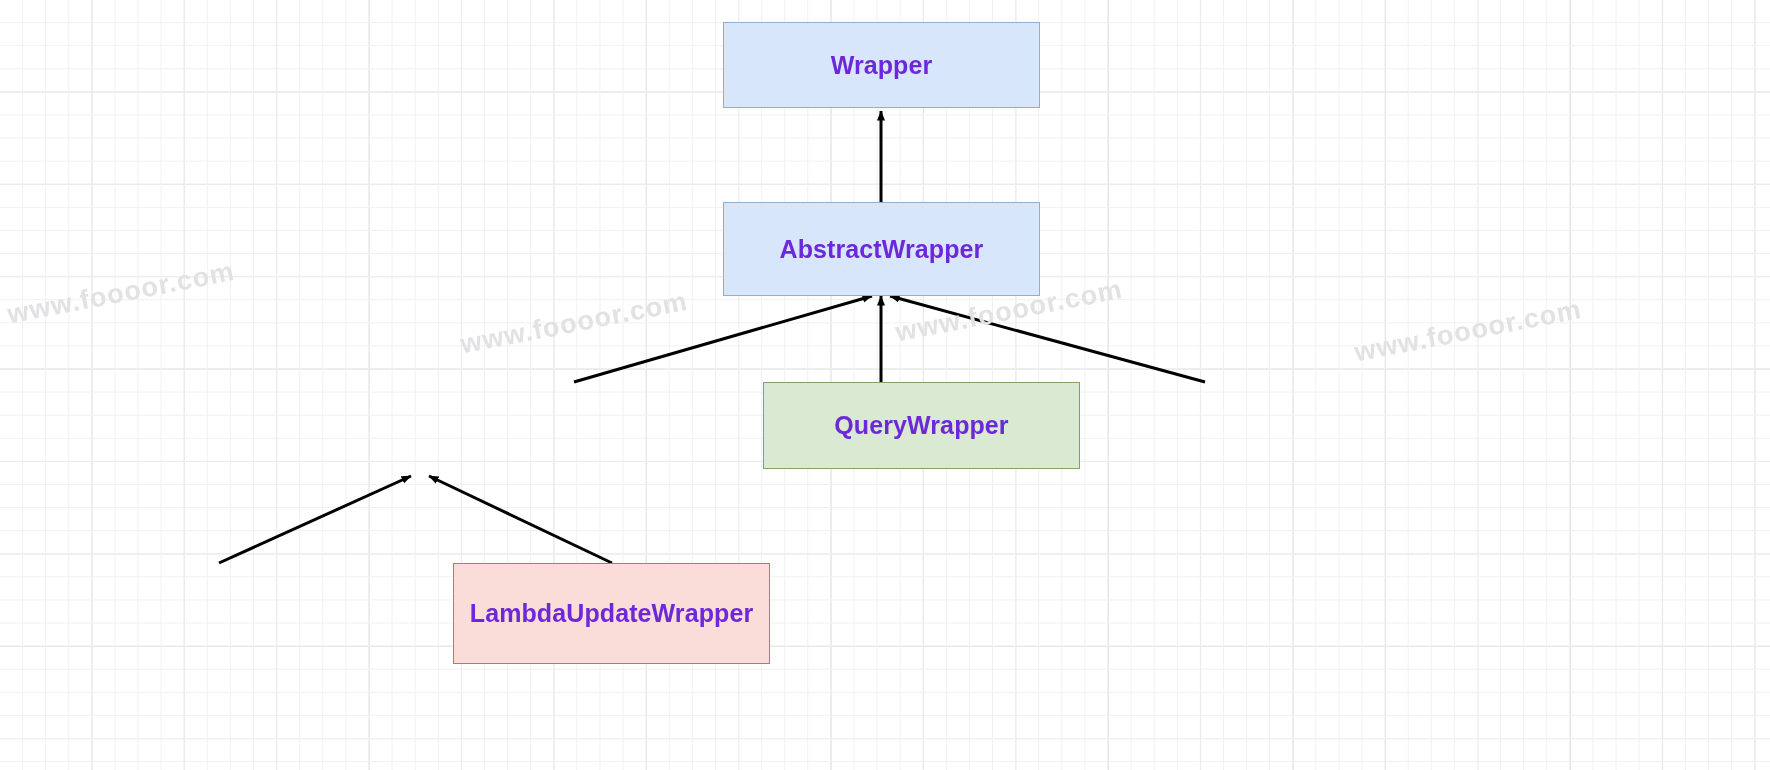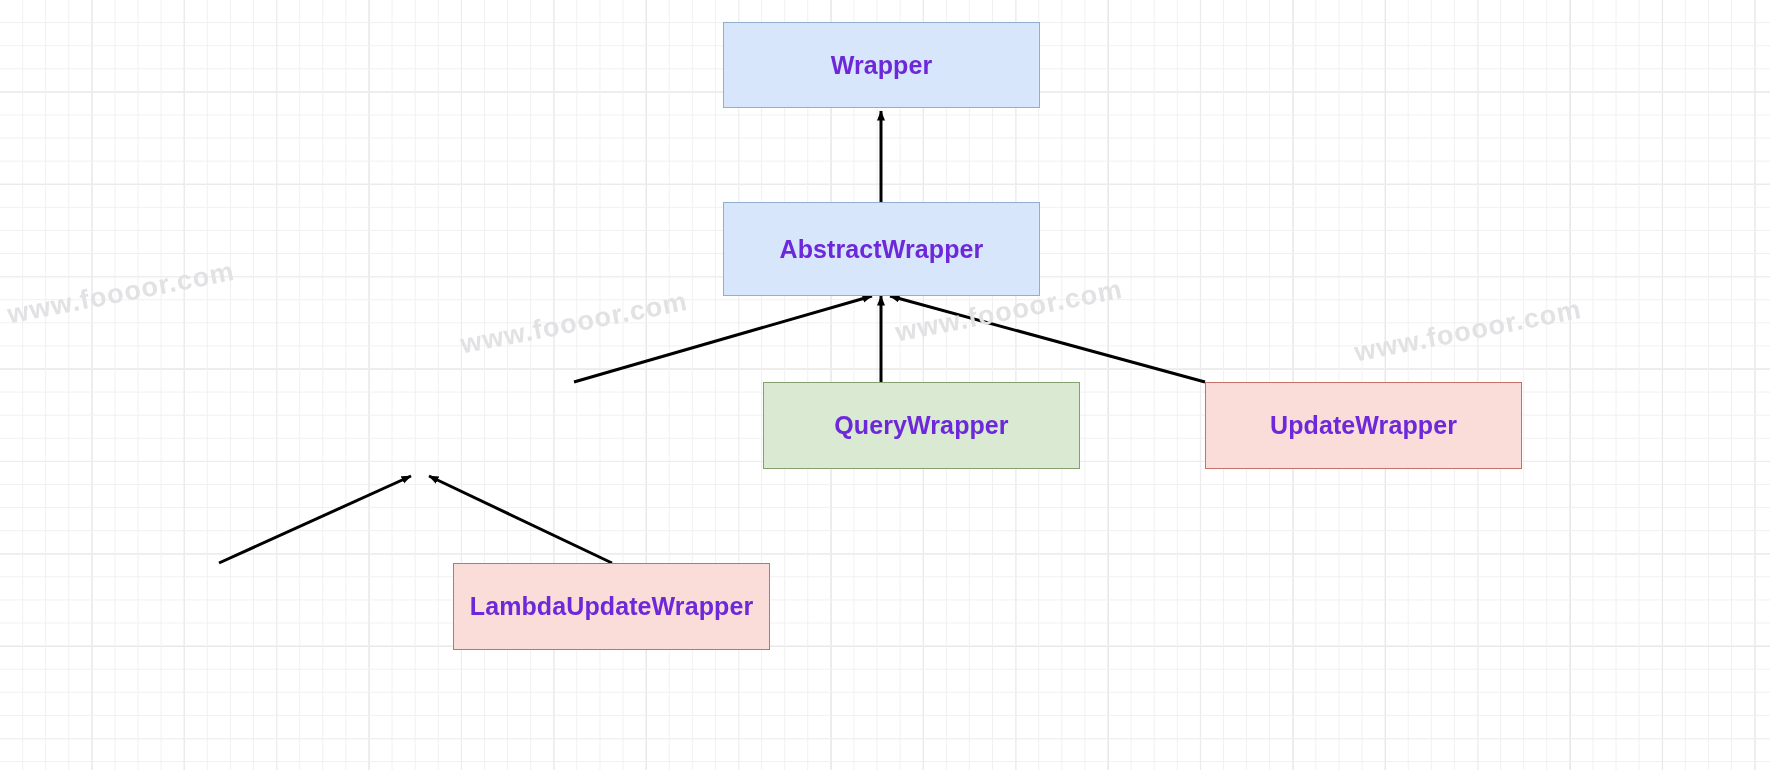--- a/index.html
+++ b/index.html
@@ -110,22 +110,19 @@
 
   <div class="node blue" style="left:723px; top:202px; width:317px; height:94px;">
     <span>AbstractWrapper</span>
   </div>
 
 
   <div class="node green" style="left:723px; top:382px; width:317px; height:87px;margin-left:40px;">
     <span>QueryWrapper</span>
   </div>
 
-  <div class="node red" style="left:1205px; top:382px; width:317px; height:87px;">
-    <span>UpdateWrapper</span>
-  </div>
 
 
-  <div class="node red" style="left:453px; top:563px; width:317px; height:87px;">
+  <div class="node red" style="left:453px; top:563px; width:317px; height:101px;">
     <span>LambdaUpdateWrapper</span>
   </div>
 
 </div>
 
 </body></html>

